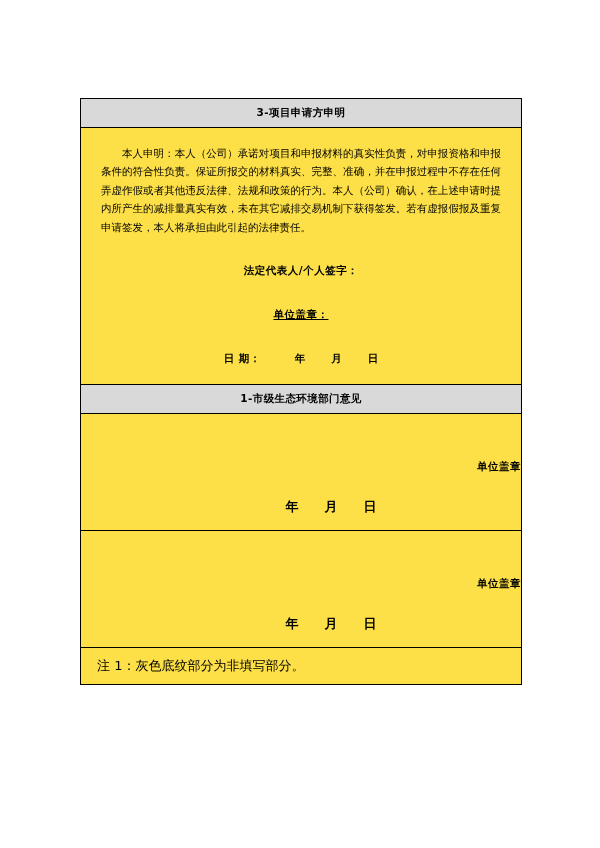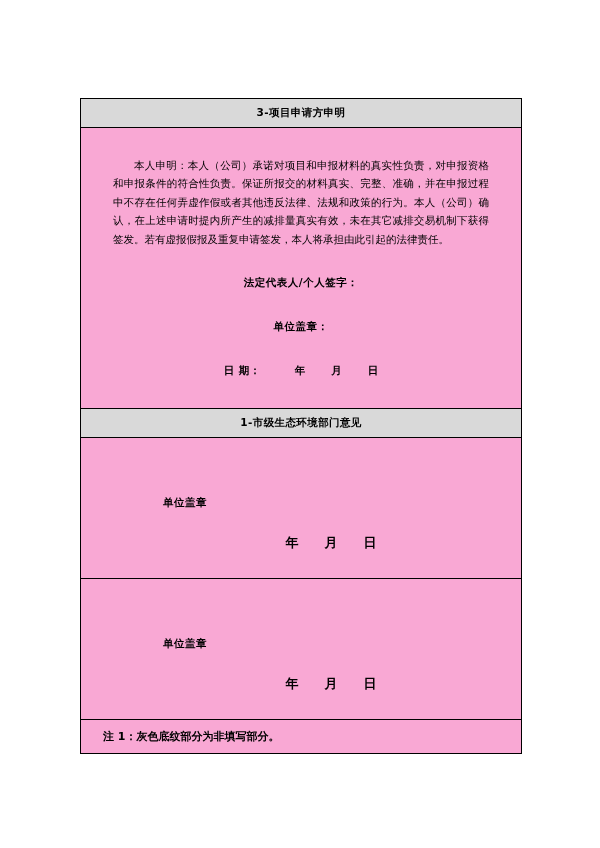--- a/index.html
+++ b/index.html
@@ -21,100 +21,99 @@
     height: 848px;
     background: #ffffff;
   }
   .form-table {
     position: absolute;
     left: 80px;
     top: 98px;
     width: 442px;
     border: 1px solid #000;
     border-collapse: collapse;
-    background: #f9a8d4;
+    background: #fde047;
   }
   .form-table .row {
     border-bottom: 1px solid #000;
   }
   .form-table .row:last-child {
     border-bottom: none;
   }
   .section-header {
     background: #d9d9d9;
     text-align: center;
     font-weight: bold;
     font-size: 10.5px;
     padding: 7px 0 7px 0;
     letter-spacing: 0.4px;
   }
   .body-cell {
-    padding: 12px;
+    padding: 0;
     margin-top: 28px;
   }
   .declaration {
     padding: 16px 20px 4px 20px;
     font-size: 10.5px;
     line-height: 1.75;
     text-align: justify;
     text-justify: inter-ideograph;
     text-indent: 21px;
   }
   .sig-line {
     text-align: center;
     font-weight: bold;
     font-size: 10.5px;
     letter-spacing: 0.5px;
   }
   .sig-rep { margin-top: 24px; }
-  .sig-seal { margin-top: 30px; }
+  .sig-seal { margin-top: 30px; text-decoration: underline; }
   .sig-date {
     margin-top: 30px;
     margin-bottom: 18px;
     text-align: center;
     font-weight: bold;
     font-size: 10.5px;
   }
   .sig-date .lbl { letter-spacing: 0.5px; }
   .sig-date .y { margin-left: 34px; }
   .sig-date .m { margin-left: 26px; }
   .sig-date .d { margin-left: 26px; }
 
   .opinion-box {
     height: 116px;
     position: relative;
   }
   .opinion-seal {
     position: absolute;
     left: 0; right: 0;
     top: 46px;
-    text-align: left;
+    text-align: right;
     font-weight: bold;
     font-size: 10.5px;
     letter-spacing: 0.5px;
     padding-left: 70px;
     font-family: Liberation Serif, serif;
   }
   .opinion-date {
     position: absolute;
     left: 0; right: 0;
     bottom: 14px;
     text-align: center;
     font-weight: bold;
     font-size: 13px;
     padding-left: 60px;
   }
   .opinion-date .y { }
   .opinion-date .m { margin-left: 26px; }
   .opinion-date .d { margin-left: 26px; }
 
   .note-cell {
-    padding: 9px 14px 9px 22px;
-    font-size: 11px;
-    font-weight: bold;
+    padding: 9px 14px 9px 16px;
+    font-size: 13px;
   }
   .page-number {
     position: absolute;
     left: 0;
     right: 0;
     top: 758px;
     text-align: center;
     font-size: 10.5px;
     font-family: "DejaVu Serif", "Liberation Serif", serif;
   }

